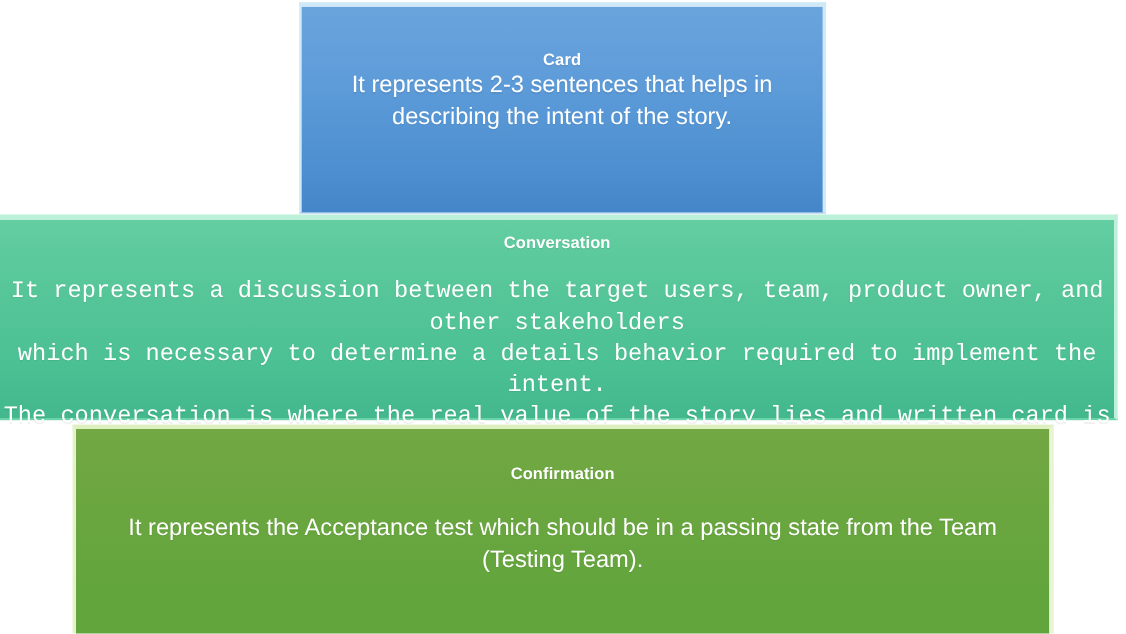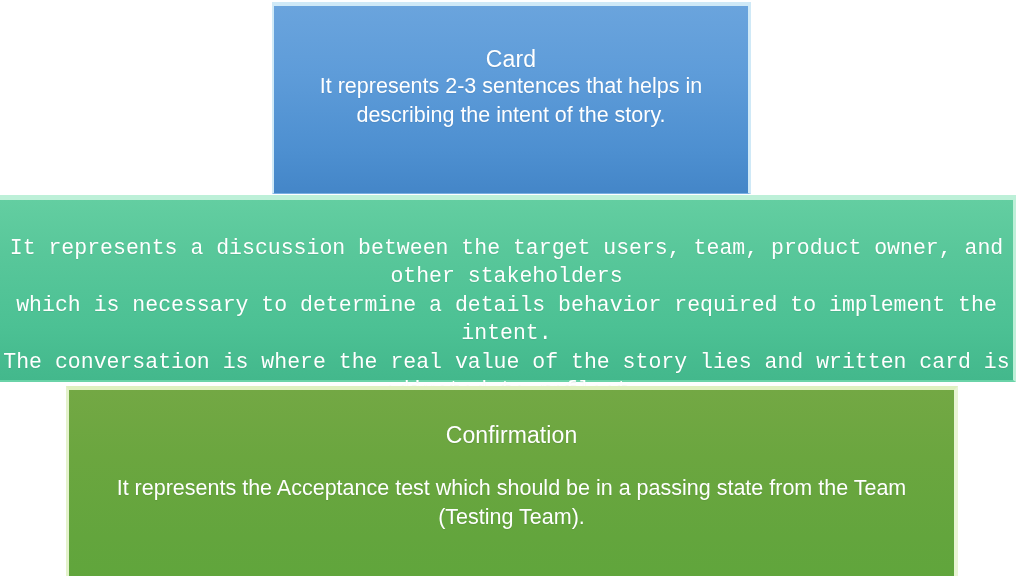--- a/index.html
+++ b/index.html
@@ -24,22 +24,22 @@
     position: absolute;
     box-sizing: border-box;
     color: #ffffff;
     text-align: center;
     display: flex;
     flex-direction: column;
     align-items: center;
   }
 
   .band-title {
-    font-weight: normal;
-    font-size: 23px;
+    font-weight: bold;
+    font-size: 15px;
     line-height: 1.15;
     letter-spacing: 0.1px;
     color: #ffffff;
     text-shadow: 0 1px 1px rgba(0,0,0,0.10);
   }
 
   .band-body {
     font-size: 21.5px;
     line-height: 1.32;
     color: #ffffff;
@@ -108,20 +108,21 @@
 
 <div id="diagram">
 
   <div class="band" id="band-card">
     <div class="band-title">Card</div>
     <div class="band-body">It represents 2-3 sentences that helps in
 describing the intent of the story.</div>
   </div>
 
   <div class="band" id="band-conversation">
+    <div class="band-title">Conversation</div>
     <div class="band-body">It represents a discussion between the target users, team, product owner, and other stakeholders
 which is necessary to determine a details behavior required to implement the intent.
 The conversation is where the real value of the story lies and written card is adjusted to reflect
 the current shared understanding of this conversation.</div>
   </div>
 
   <div class="band" id="band-confirmation">
     <div class="band-title">Confirmation</div>
     <div class="band-body">It represents the Acceptance test which should be in a passing state from the Team
 (Testing Team).</div>

